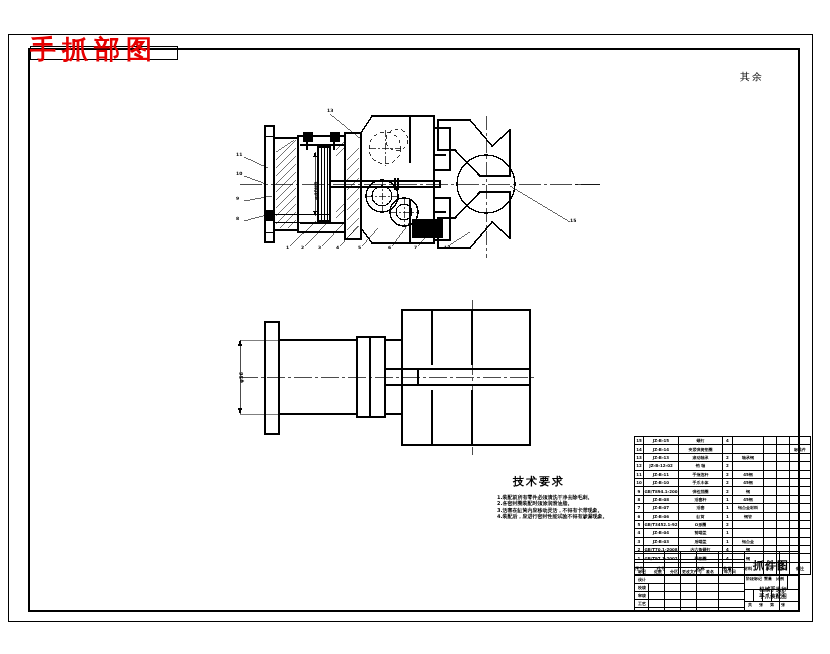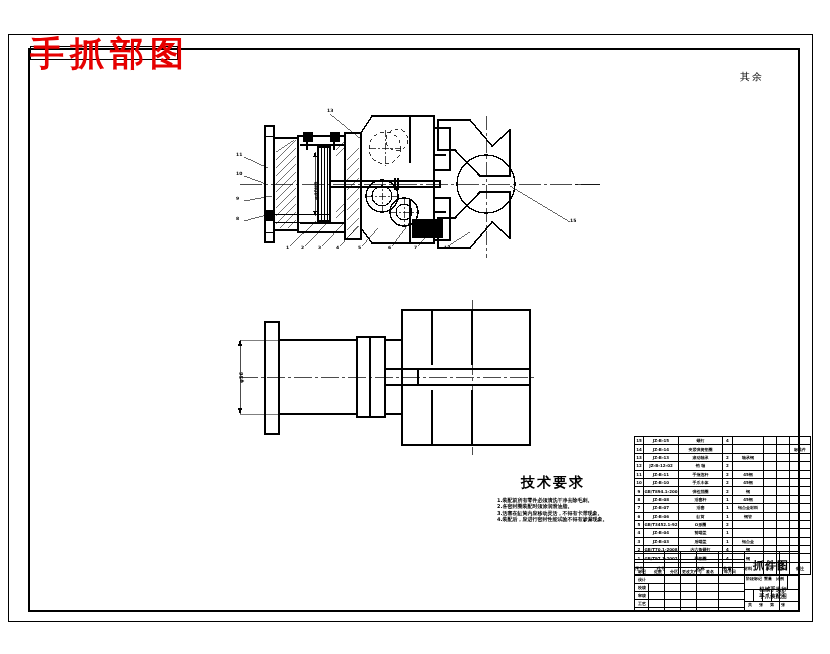--- a/index.html
+++ b/index.html
@@ -4,29 +4,29 @@
 <title>CAD Drawing</title>
 <style>
   html,body{margin:0;padding:0;background:#ffffff;}
   body{width:830px;height:654px;position:relative;overflow:hidden;
        font-family:"DejaVu Sans","Liberation Sans",sans-serif;color:#000;}
   .abs{position:absolute;}
   
   #outer-border{left:8px;top:34px;width:805px;height:588px;border:1px solid #000;box-sizing:border-box;}
   #inner-frame{left:28px;top:48px;width:772px;height:564px;border:2px solid #000;box-sizing:border-box;}
   
-  #red-title{left:30px;top:36px;color:#e60000;font-size:34px;font-weight:700;
+  #red-title{left:30px;top:36px;color:#e60000;font-size:26px;font-weight:700;
       letter-spacing:6px;line-height:1;font-family:"DejaVu Sans",sans-serif;white-space:nowrap;}
   #red-title-box{left:30px;top:46px;width:148px;height:14px;border:1px solid #000;box-sizing:border-box;}
   svg{position:absolute;overflow:visible;}
   
   #corner-mark{left:740px;top:70px;font-size:10px;letter-spacing:2px;white-space:nowrap;}
   
   #tech-req{left:497px;top:474px;width:150px;}
-  #tech-req .treq-title{font-size:14px;font-weight:700;letter-spacing:2px;margin-left:24px;}
+  #tech-req .treq-title{font-size:11px;font-weight:700;letter-spacing:2px;margin-left:16px;}
   #tech-req .treq-line{font-size:5px;line-height:6.4px;letter-spacing:0px;white-space:nowrap;
       transform:scaleY(1.05);transform-origin:left top;font-weight:700;}
   #tech-req .treq-lines{margin-top:5px;}
   
   #bom{left:634px;top:436px;width:166px;border-collapse:collapse;table-layout:fixed;}
   #bom td{border:1px solid #000;height:7.4px;padding:0;font-size:4px;line-height:7px;
       text-align:center;overflow:hidden;white-space:nowrap;font-weight:700;}
   #bom tr.bom-head td{height:11px;font-size:4.2px;}
   .c1{width:9px;}.c2{width:35px;}.c3{width:44px;}.c4{width:10px;}
   .c5{width:31px;}.c6{width:13px;}.c7{width:13px;}.c8{width:21px;}

